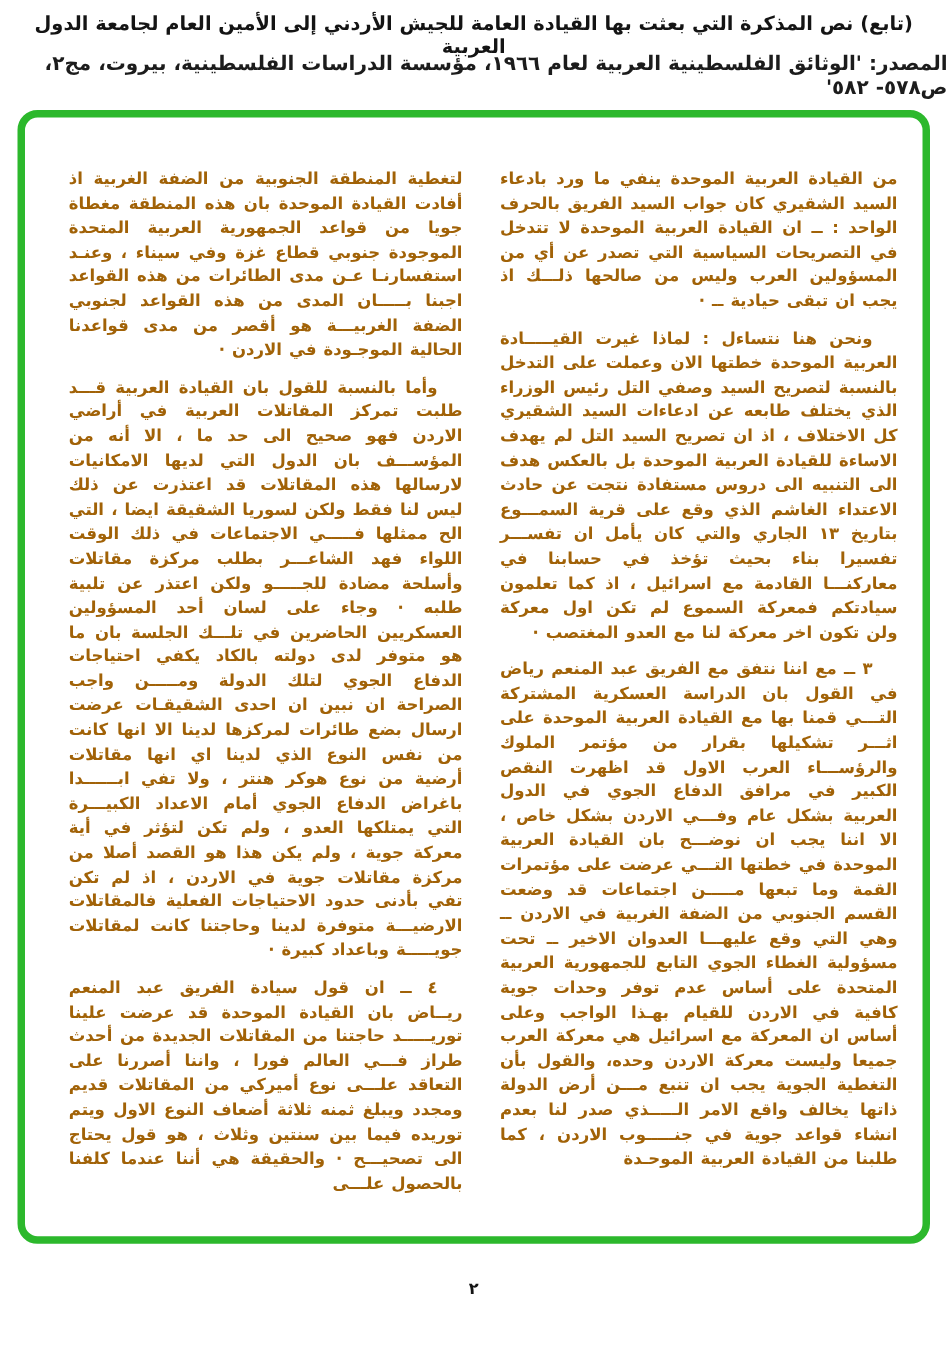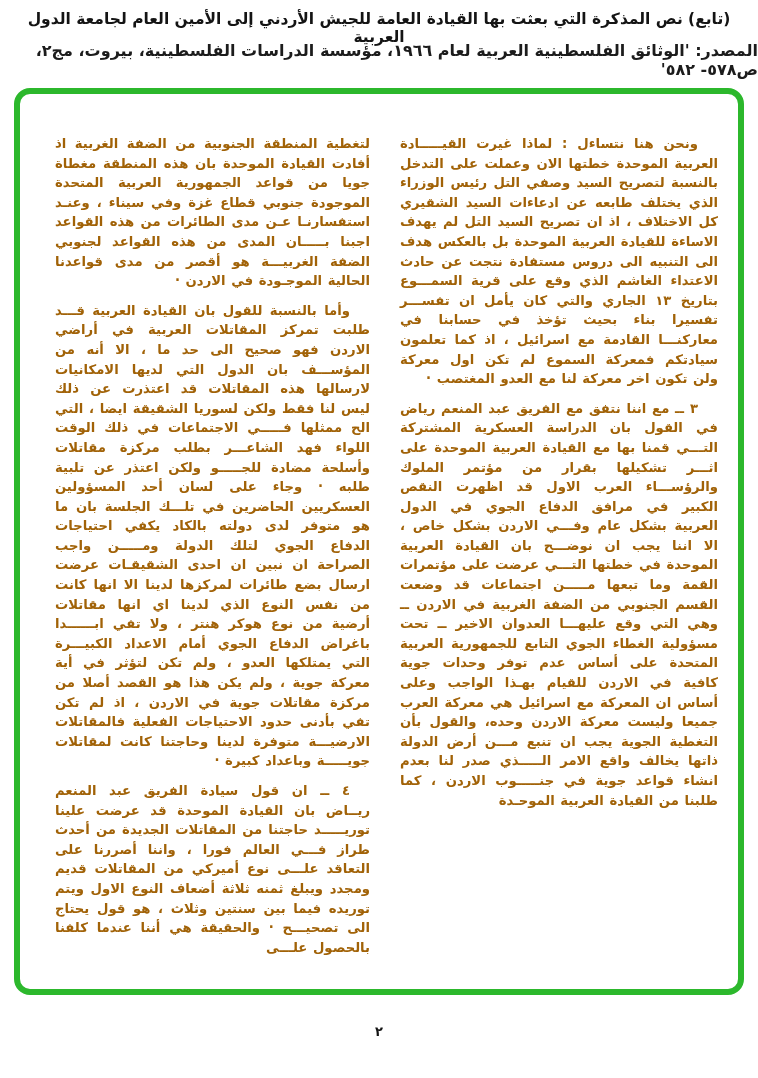--- a/index.html
+++ b/index.html
@@ -91,20 +91,21 @@
 <div class="page">
 
   <div class="doc-title">(تابع) نص المذكرة التي بعثت بها القيادة العامة للجيش الأردني إلى الأمين العام لجامعة الدول العربية</div>
 
   <div class="doc-source">المصدر: 'الوثائق الفلسطينية العربية لعام ١٩٦٦، مؤسسة الدراسات الفلسطينية، بيروت، مج٢، ص٥٧٨- ٥٨٢'</div>
 
   <div class="doc-box">
     <div class="columns">
 
       <div class="col col-right">
+        <p>من القيادة العربية الموحدة ينفي ما ورد بادعاء السيد الشقيري كان جواب السيد الفريق بالحرف الواحد : ــ ان القيادة العربية الموحدة لا تتدخل في التصريحات السياسية التي تصدر عن أي من المسؤولين العرب وليس من صالحها ذلـــك اذ يجب ان تبقى حيادية ــ ·</p>
         <p class="indent">ونحن هنا نتساءل : لماذا غيرت القيـــــادة العربية الموحدة خطتها الان وعملت على التدخل بالنسبة لتصريح السيد وصفي التل رئيس الوزراء الذي يختلف طابعه عن ادعاءات السيد الشقيري كل الاختلاف ، اذ ان تصريح السيد التل لم يهدف الاساءة للقيادة العربية الموحدة بل بالعكس هدف الى التنبيه الى دروس مستفادة نتجت عن حادث الاعتداء الغاشم الذي وقع على قرية السمـــوع بتاريخ ١٣ الجاري والتي كان يأمل ان تفســـر تفسيرا بناء بحيث تؤخذ في حسابنا في معاركنـــا القادمة مع اسرائيل ، اذ كما تعلمون سيادتكم فمعركة السموع لم تكن اول معركة ولن تكون اخر معركة لنا مع العدو المغتصب ·</p>
         <p class="indent">٣ ــ مع اننا نتفق مع الفريق عبد المنعم رياض في القول بان الدراسة العسكرية المشتركة التـــي قمنا بها مع القيادة العربية الموحدة على اثـــر تشكيلها بقرار من مؤتمر الملوك والرؤســـاء العرب الاول قد اظهرت النقص الكبير في مرافق الدفاع الجوي في الدول العربية بشكل عام وفـــي الاردن بشكل خاص ، الا اننا يجب ان نوضـــح بان القيادة العربية الموحدة في خطتها التـــي عرضت على مؤتمرات القمة وما تبعها مـــــن اجتماعات قد وضعت القسم الجنوبي من الضفة الغربية في الاردن ــ وهي التي وقع عليهـــا العدوان الاخير ــ تحت مسؤولية الغطاء الجوي التابع للجمهورية العربية المتحدة على أساس عدم توفر وحدات جوية كافية في الاردن للقيام بهـذا الواجب وعلى أساس ان المعركة مع اسرائيل هي معركة العرب جميعا وليست معركة الاردن وحده، والقول بأن التغطية الجوية يجب ان تنبع مـــن أرض الدولة ذاتها يخالف واقع الامر الـــــذي صدر لنا بعدم انشاء قواعد جوية في جنـــــوب الاردن ، كما طلبنا من القيادة العربية الموحـدة</p>
       </div>
 
       <div class="col col-left">
         <p>لتغطية المنطقة الجنوبية من الضفة الغربية اذ أفادت القيادة الموحدة بان هذه المنطقة مغطاة جويا من قواعد الجمهورية العربية المتحدة الموجودة جنوبي قطاع غزة وفي سيناء ، وعنـد استفسارنـا عـن مدى الطائرات من هذه القواعد اجبنا بـــــان المدى من هذه القواعد لجنوبي الضفة الغربيـــة هو أقصر من مدى قواعدنا الحالية الموجـودة في الاردن ·</p>
         <p class="indent">وأما بالنسبة للقول بان القيادة العربية قـــد طلبت تمركز المقاتلات العربية في أراضي الاردن فهو صحيح الى حد ما ، الا أنه من المؤســـف بان الدول التي لديها الامكانيات لارسالها هذه المقاتلات قد اعتذرت عن ذلك ليس لنا فقط ولكن لسوريا الشقيقة ايضا ، التي الح ممثلها فـــــي الاجتماعات في ذلك الوقت اللواء فهد الشاعـــر بطلب مركزة مقاتلات وأسلحة مضادة للجـــــو ولكن اعتذر عن تلبية طلبه · وجاء على لسان أحد المسؤولين العسكريين الحاضرين في تلـــك الجلسة بان ما هو متوفر لدى دولته بالكاد يكفي احتياجات الدفاع الجوي لتلك الدولة ومـــــن واجب الصراحة ان نبين ان احدى الشقيقـات عرضت ارسال بضع طائرات لمركزها لدينا الا انها كانت من نفس النوع الذي لدينا اي انها مقاتلات أرضية من نوع هوكر هنتر ، ولا تفي ابــــــدا باغراض الدفاع الجوي أمام الاعداد الكبيـــرة التي يمتلكها العدو ، ولم تكن لتؤثر في أية معركة جوية ، ولم يكن هذا هو القصد أصلا من مركزة مقاتلات جوية في الاردن ، اذ لم تكن تفي بأدنى حدود الاحتياجات الفعلية فالمقاتلات الارضيـــة متوفرة لدينا وحاجتنا كانت لمقاتلات جويـــــة وباعداد كبيرة ·</p>
         <p class="indent">٤ ــ ان قول سيادة الفريق عبد المنعم ريــاض بان القيادة الموحدة قد عرضت علينا توريـــــد حاجتنا من المقاتلات الجديدة من أحدث طراز فـــي العالم فورا ، واننا أصررنا على التعاقد علـــى نوع أميركي من المقاتلات قديم ومجدد ويبلغ ثمنه ثلاثة أضعاف النوع الاول ويتم توريده فيما بين سنتين وثلاث ، هو قول يحتاج الى تصحيـــح · والحقيقة هي أننا عندما كلفنا بالحصول علـــى</p>
       </div>
 

